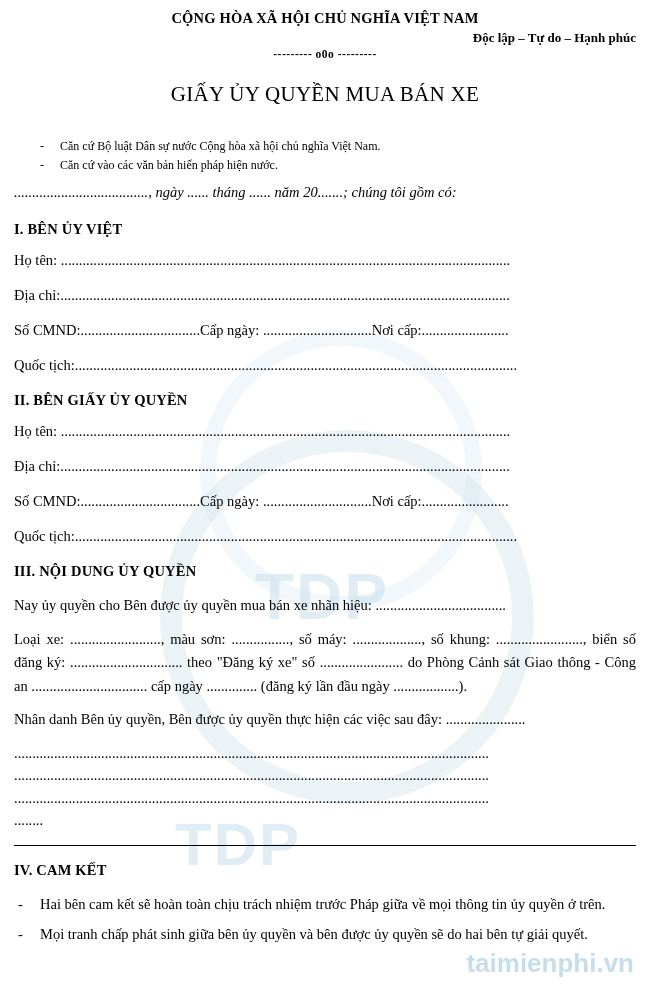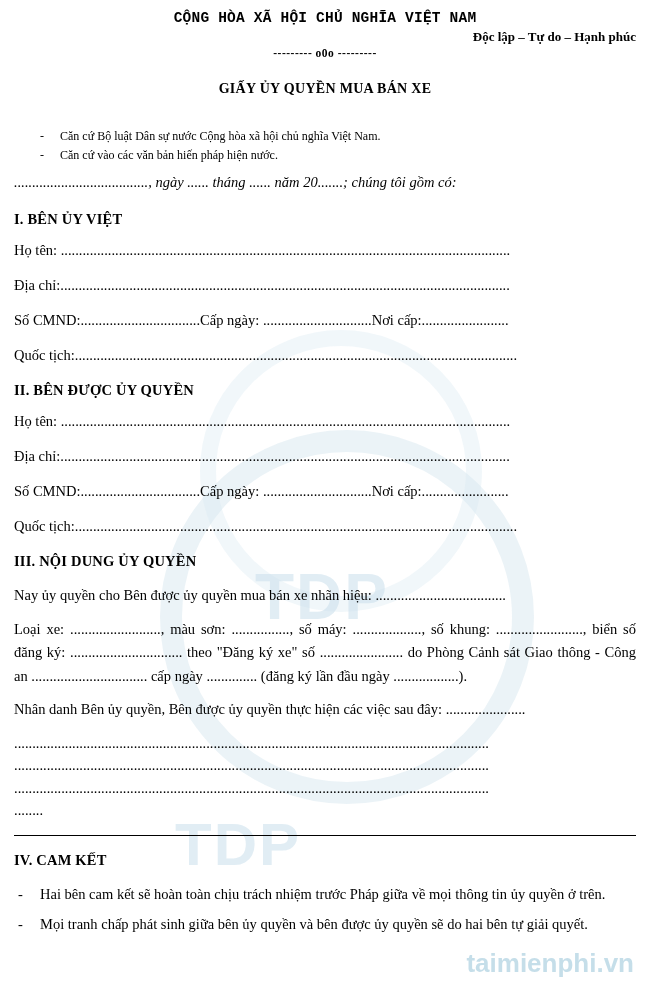--- a/index.html
+++ b/index.html
@@ -77,40 +77,39 @@
     position: relative;
     z-index: 2;
   }
 
   .nat-title {
     text-align: center;
     font-weight: bold;
     font-size: 14.5px;
     letter-spacing: 0.2px;
     margin: 2px 0 3px 0;
-    font-family: Liberation Mono, monospace;
   }
   .nat-sub {
     text-align: right;
     font-weight: bold;
     font-size: 13px;
     margin: 0 0 2px 0;
   }
   .nat-dash {
     text-align: center;
     font-size: 11.5px;
     font-weight: bold;
     letter-spacing: 0.5px;
     margin: 0 0 22px 0;
   }
 
   .doc-title {
     text-align: center;
-    font-weight: bold;
-    font-size: 14px;
+    font-weight: normal;
+    font-size: 21px;
     letter-spacing: 0.3px;
     margin: 8px 0 30px 0;
   }
 
   ul.bullets {
     list-style: none;
     margin: 0 0 10px 0;
     padding: 0;
   }
   ul.bullets li {
@@ -211,21 +210,21 @@
     </ul>
 
     <div class="date-line">....................................., ngày ...... tháng ...... năm 20.......; chúng tôi gồm có:</div>
 
     <div class="section-head">I. BÊN ỦY VIỆT</div>
     <div class="field">Họ tên: ............................................................................................................................</div>
     <div class="field">Địa chỉ:............................................................................................................................</div>
     <div class="field">Số CMND:.................................Cấp ngày: ..............................Nơi cấp:........................</div>
     <div class="field">Quốc tịch:..........................................................................................................................</div>
 
-    <div class="section-head">II. BÊN ĐƯỢC ỦY QUYỀN</div>
+    <div class="section-head">II. BÊN GIẤY ỦY QUYỀN</div>
     <div class="field">Họ tên: ............................................................................................................................</div>
     <div class="field">Địa chỉ:............................................................................................................................</div>
     <div class="field">Số CMND:.................................Cấp ngày: ..............................Nơi cấp:........................</div>
     <div class="field">Quốc tịch:..........................................................................................................................</div>
 
     <div class="section-head">III. NỘI DUNG ỦY QUYỀN</div>
     <div class="para">Nay ủy quyền cho Bên được ủy quyền mua bán xe nhãn hiệu: ....................................</div>
     <div class="para">Loại xe: ........................., màu sơn: ................, số máy: ..................., số khung: ........................, biển số đăng ký: ............................... theo "Đăng ký xe" số ....................... do Phòng Cảnh sát Giao thông - Công an ................................ cấp ngày .............. (đăng ký lần đầu ngày ..................).</div>
     <div class="para">Nhân danh Bên ủy quyền, Bên được ủy quyền thực hiện các việc sau đây: ......................</div>
     <div class="fill-lines">

